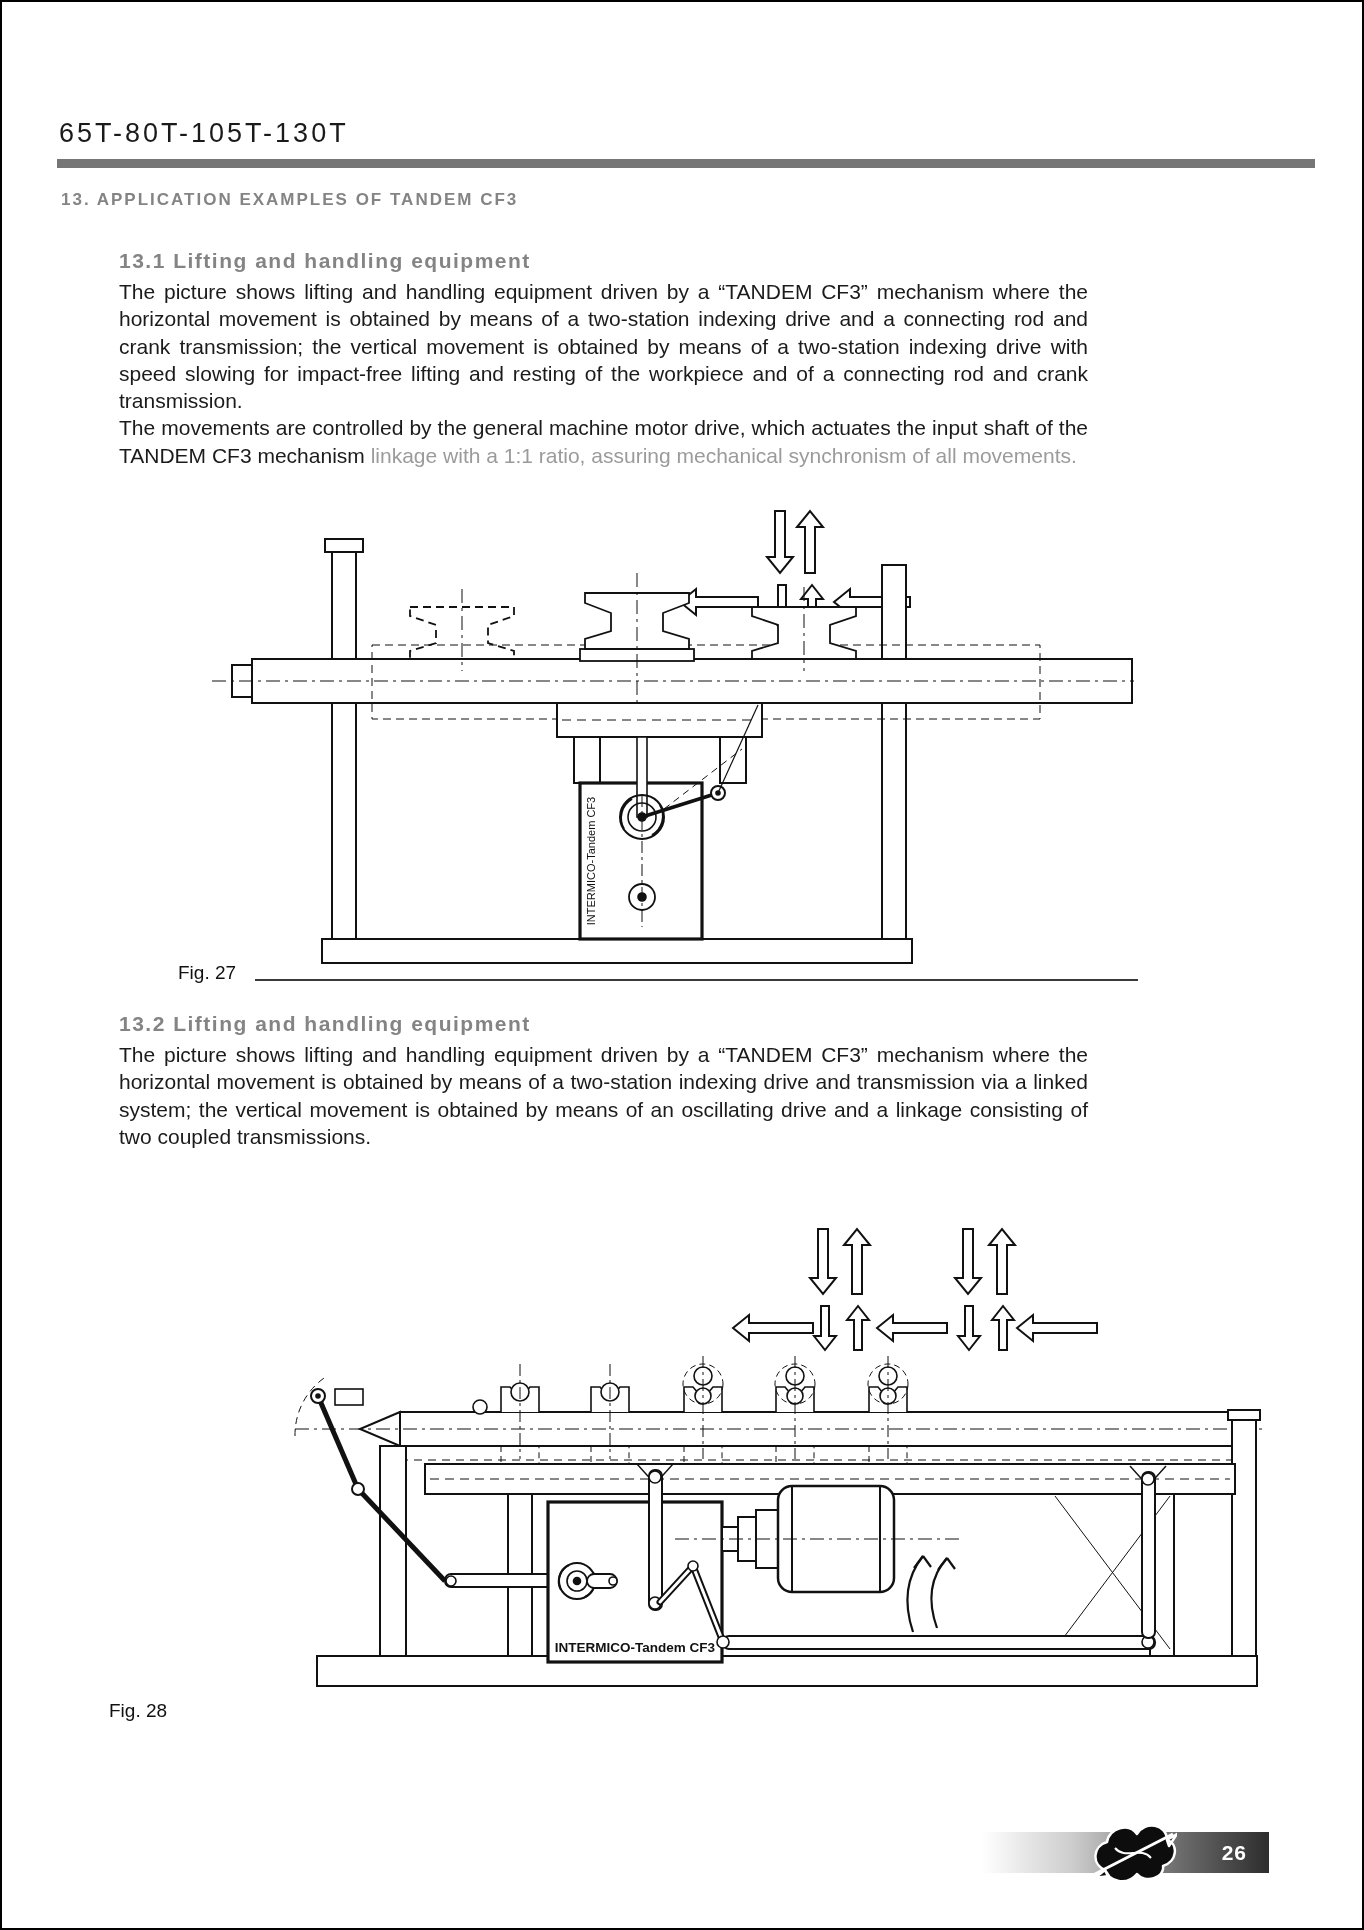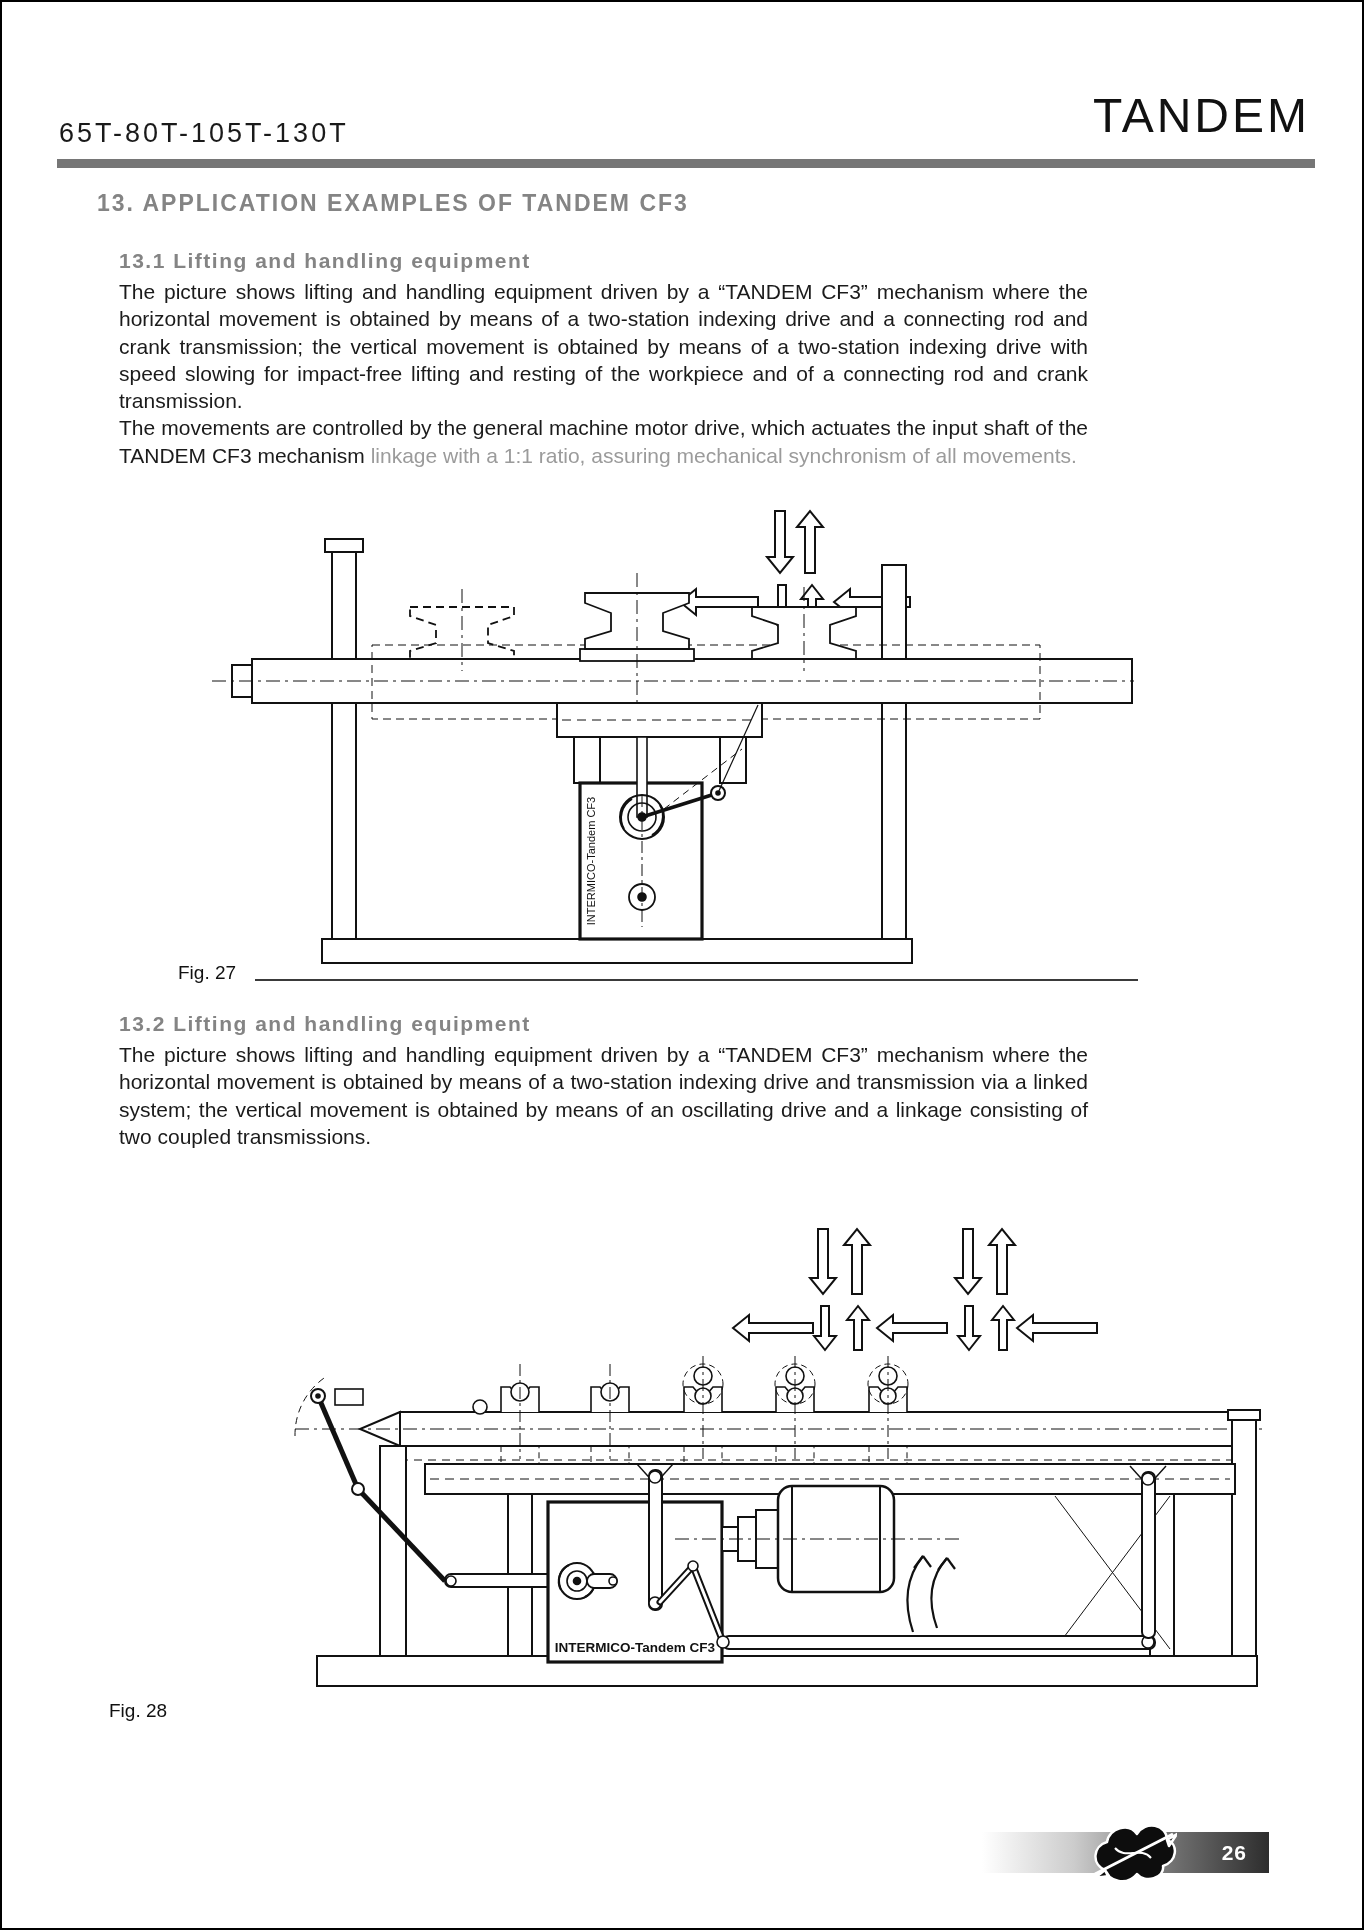--- a/index.html
+++ b/index.html
@@ -12,21 +12,21 @@
   html,body{margin:0;padding:0;background:#e8e8e8;}
   .page{
     position:relative;width:1364px;height:1930px;background:#fff;
     border:2px solid #000;box-sizing:border-box;overflow:hidden;
     font-family:"Liberation Sans",sans-serif;color:var(--text-black);
   }
   .abs{position:absolute;}
   .models{left:57px;top:116px;font-size:27px;letter-spacing:3px;color:#1a1a1a;font-weight:400;}
   .brand{right:52px;top:86px;font-size:48px;letter-spacing:3px;color:#111;font-weight:400;}
   .rule{left:55px;top:157px;width:1258px;height:9px;background:var(--rule-gray);}
-  .doc-title{left:59px;top:188px;font-size:23px;font-weight:bold;color:var(--heading-gray);letter-spacing:2px;margin-left:36px;}
+  .doc-title{left:59px;top:188px;font-size:17px;font-weight:bold;color:var(--heading-gray);letter-spacing:2px;}
   .sub-heading{left:117px;font-size:21px;font-weight:bold;color:var(--heading-gray);letter-spacing:1.5px;}
   .body-text{left:117px;width:969px;font-size:21px;line-height:27.3px;text-align:justify;color:var(--text-black);}
   .body-text p{margin:0;}
   .muted{color:var(--muted-text);}
   .fig-caption{font-size:19px;color:#111;}
   .fig27-underline{left:253px;top:977px;width:883px;height:2px;background:#3a3a3a;}
   .footer-bar{
     left:980px;top:1830px;width:287px;height:41px;
     background:linear-gradient(to right,#ffffff 0%,#cccccc 32%,#6e6e6e 68%,var(--footer-dark) 100%);
   }
@@ -34,21 +34,20 @@
     color:#fff;font-size:21px;font-weight:bold;letter-spacing:1px;}
   svg{display:block;}
   svg text{font-family:"Liberation Sans",sans-serif;}
 </style>
 </head>
 <body>
 
 <div class="page">
 
   <div class="abs models">65T-80T-105T-130T</div>
-  <div class="abs brand">TANDEM</div>
   <div class="abs rule"></div>
 
   <div class="abs doc-title">13. APPLICATION EXAMPLES OF TANDEM CF3</div>
 
   <div class="abs sub-heading" style="top:247px;">13.1 Lifting and handling equipment</div>
   <div class="abs body-text" style="top:276px;">
     <p>The picture shows lifting and handling equipment driven by a “TANDEM CF3” mechanism where the horizontal movement is obtained by means of a two-station indexing drive and a connecting rod and crank transmission; the vertical movement is obtained by means of a two-station indexing drive with speed slowing for impact-free lifting and resting of the workpiece and of a connecting rod and crank transmission.</p>
     <p><span>The movements are controlled by the general machine motor drive, which actuates the input shaft of the TANDEM CF3 mechanism</span><span class="muted"> linkage with a 1:1 ratio, assuring mechanical synchronism of all movements.</span></p>
   </div>
 

